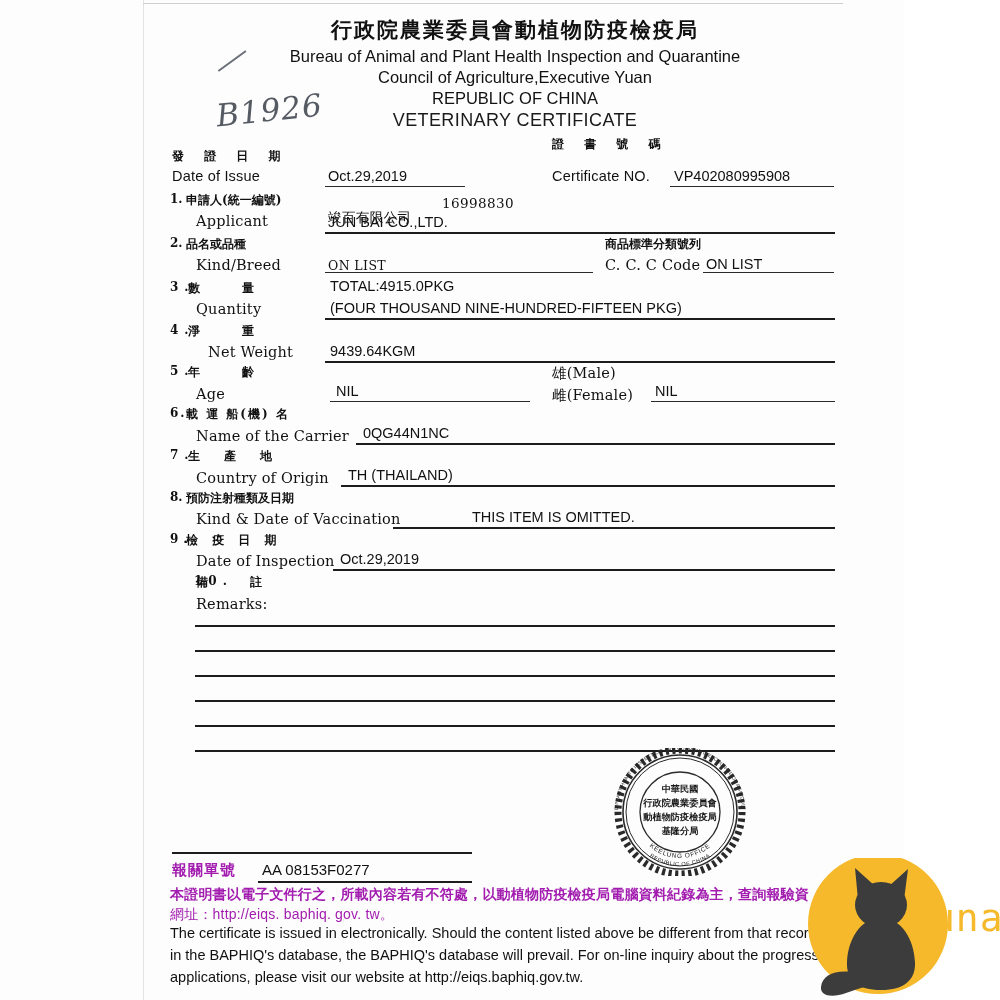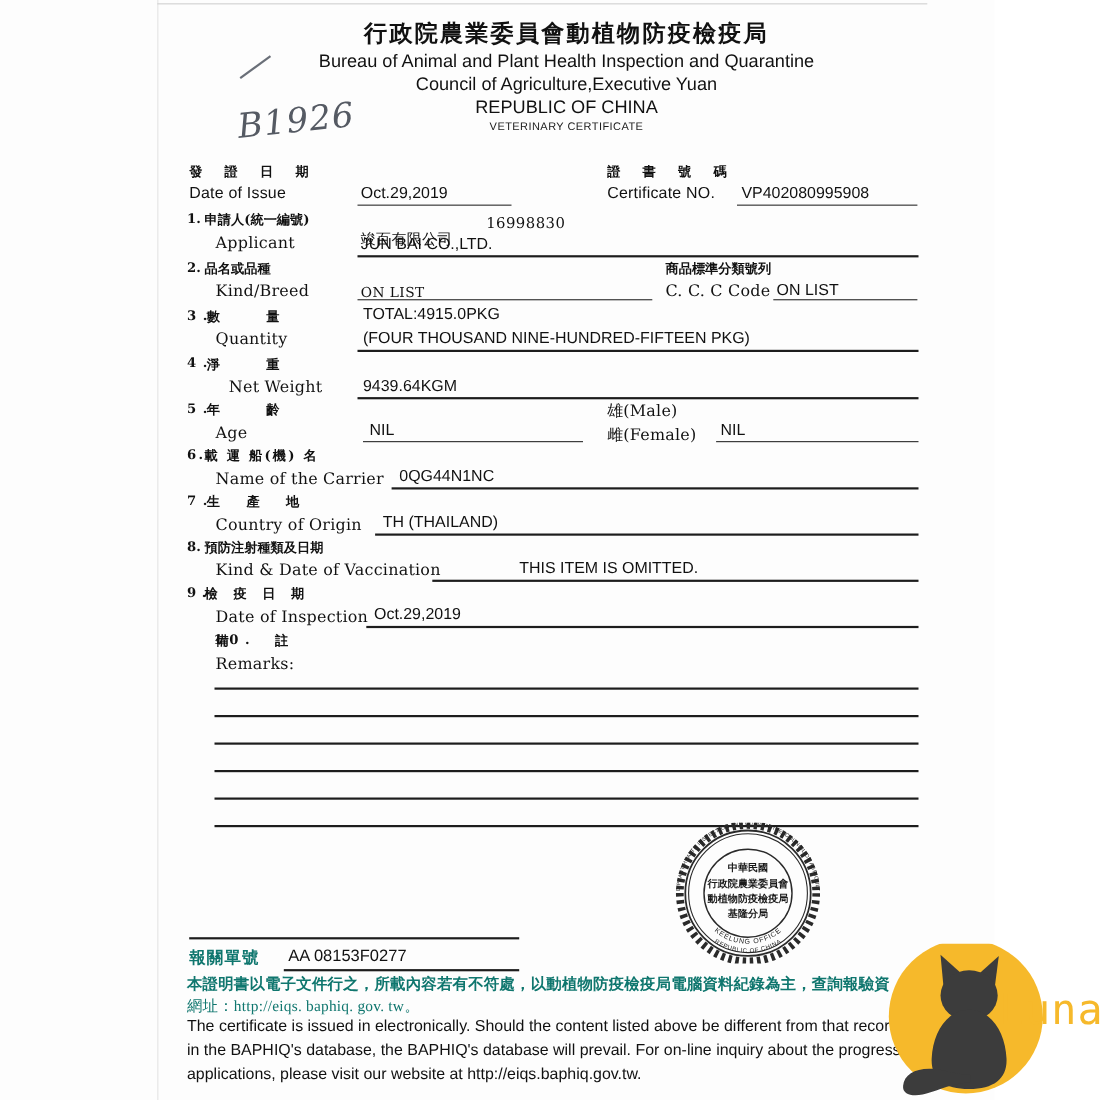--- a/index.html
+++ b/index.html
@@ -19,21 +19,21 @@
   .scan-edge-left{position:absolute;left:143px;top:0;width:1px;height:1000px;background:#e3e3e3;}
   .scan-edge-top{position:absolute;left:143px;top:3px;width:700px;height:1px;background:#cfcfcf;}
 
   
   .hdr{position:absolute;left:170px;top:18px;width:690px;text-align:center;}
   .hdr-cn1{font-family:"DejaVu Serif", serif;font-size:21px;font-weight:700;letter-spacing:2px;color:#111;line-height:1.15;}
   .hdr-en1{font-size:16.5px;color:#111;margin-top:4px;line-height:1.28;}
   .hdr-en2{font-size:16.5px;color:#111;line-height:1.28;}
   .hdr-en3{font-size:16.5px;color:#111;line-height:1.3;}
   .hdr-cn2{font-family:"DejaVu Serif", serif;font-size:17px;font-weight:700;letter-spacing:1px;margin-top:5px;line-height:1.2;}
-  .hdr-en4{font-size:10px;letter-spacing:0.4px;line-height:1.2;}
+  .hdr-en4{font-size:18px;letter-spacing:0.4px;line-height:1.2;}
 
   
   .hand{
     position:absolute;left:216px;top:92px;
     font-family:"DejaVu Serif", serif;
     font-size:31px;color:#555a63;
     transform:rotate(-6deg);
     letter-spacing:1px;
     font-style:italic;
   }
@@ -46,21 +46,21 @@
   .val{position:absolute;font-family:"Liberation Sans", sans-serif;font-size:14.5px;color:#111;white-space:nowrap;}
   .val-serif{position:absolute;font-family:"DejaVu Serif", serif;font-size:12.5px;color:#111;white-space:nowrap;letter-spacing:0.4px;}
   .rule{position:absolute;height:1.6px;background:#1d1d1d;}
   .rule-thin{position:absolute;height:1.3px;background:#2a2a2a;}
 
   
   .seal{position:absolute;left:600px;top:748px;width:160px;height:128px;}
   .seal svg{display:block;}
 
   
-  .foot-cn{position:absolute;font-family:Liberation Serif, serif;font-weight:700;font-size:14px;color:#0f766e;white-space:nowrap;letter-spacing:0.2px;}
+  .foot-cn{position:absolute;font-family:Liberation Sans, sans-serif;font-weight:700;font-size:14px;color:#a21caf;white-space:nowrap;letter-spacing:0.2px;}
   .foot-en{position:absolute;font-family:"Liberation Sans", sans-serif;font-size:14.5px;color:#111;white-space:nowrap;}
 
   
   .luna{position:absolute;left:800px;top:858px;width:200px;height:142px;overflow:hidden;}
   .luna-circle{position:absolute;left:8px;top:-4px;width:140px;height:140px;border-radius:50%;background:#F6B92B;}
   .luna-text{position:absolute;left:108px;top:38px;font-family:"DejaVu Sans Mono", monospace;font-size:38px;color:#F6B92B;letter-spacing:1px;}
   .luna-cat{position:absolute;left:20px;top:2px;}
 </style>
 </head>
 <body>
@@ -79,21 +79,21 @@
   </div>
 
   <div class="hand-stroke"></div>
   <div class="hand">B1926</div>
 
   <div class="lbl-cn" style="left:172px;top:148px;letter-spacing:8px;">發 證 日 期</div>
   <div class="lbl-en" style="left:172px;top:168px;font-family:'Liberation Sans',sans-serif;">Date of Issue</div>
   <div class="val" style="left:328px;top:168px;">Oct.29,2019</div>
   <div class="rule-thin" style="left:325px;top:186px;width:140px;"></div>
 
-  <div class="lbl-cn" style="left:552px;top:148px;letter-spacing:8px;">證 書 號 碼</div>
+  <div class="lbl-cn" style="left:552px;top:136px;letter-spacing:8px;">證 書 號 碼</div>
   <div class="lbl-en" style="left:552px;top:168px;font-family:'Liberation Sans',sans-serif;text-align:center;">Certificate NO.</div>
   <div class="val" style="left:674px;top:168px;">VP402080995908</div>
   <div class="rule-thin" style="left:670px;top:186px;width:164px;"></div>
 
   <div class="lbl-cn" style="left:170px;top:192px;">1.</div>
   <div class="lbl-cn" style="left:186px;top:192px;">申請人(統一編號)</div>
   <div class="lbl-en" style="left:196px;top:213px;">Applicant</div>
   <div class="val-serif" style="left:328px;top:209px;font-size:13.5px;">竣百有限公司</div>
   <div class="val-serif" style="left:442px;top:195px;font-size:13.5px;">16998830</div>
   <div class="val" style="left:328px;top:214px;">JUN BAI CO.,LTD.</div>

